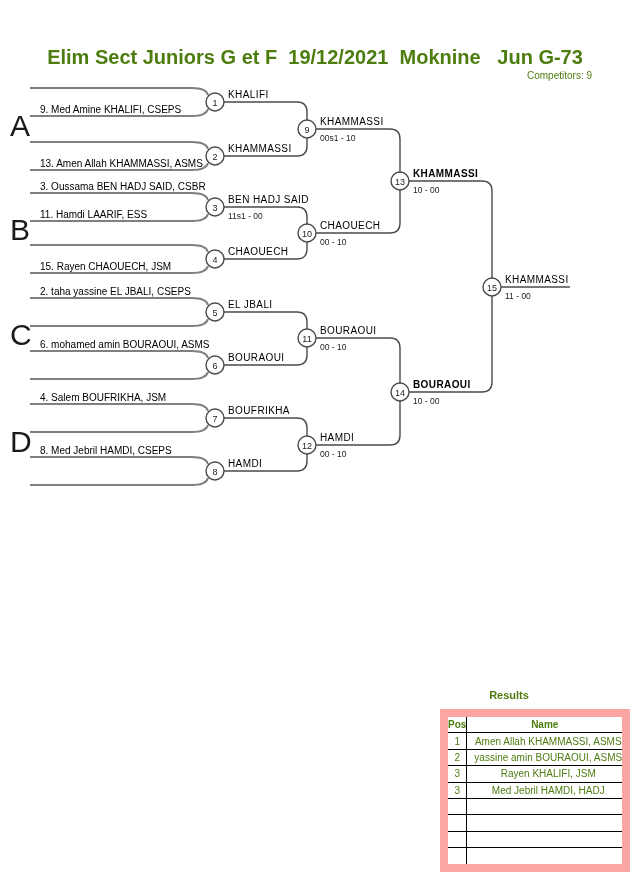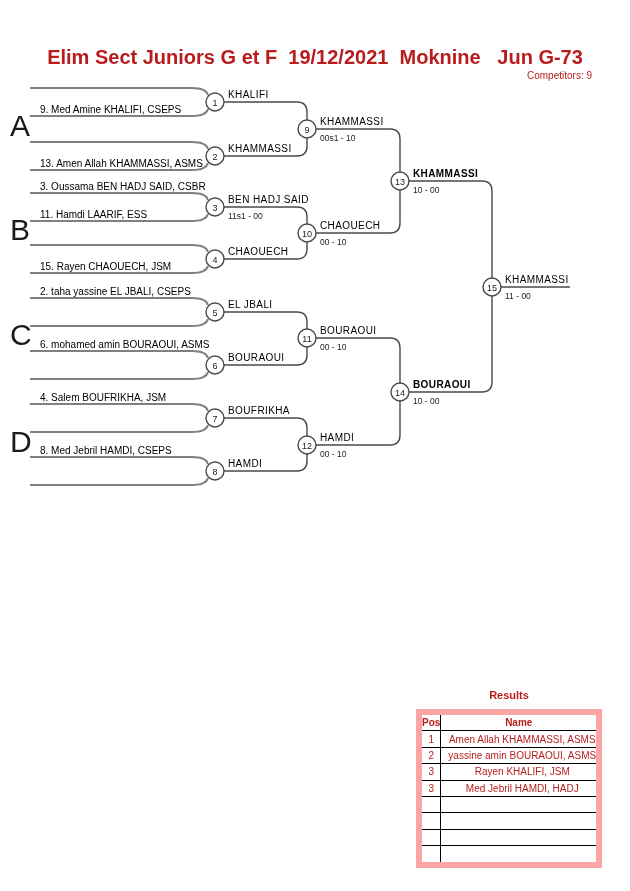--- a/index.html
+++ b/index.html
@@ -1,34 +1,34 @@
 <!DOCTYPE html>
 <html><head>
 <meta charset="utf-8">
 <style>
   html,body{margin:0;padding:0;background:#fff;}
   #page{position:relative;width:630px;height:891px;background:#ffffff;overflow:hidden;
-        font-family:"Liberation Sans",sans-serif;color:#b91c1c;}
+        font-family:"Liberation Sans",sans-serif;color:#4d7c0f;}
   #title{position:absolute;left:0;top:46px;width:630px;text-align:center;
          font-size:20px;font-weight:bold;white-space:pre;letter-spacing:0px;}
   #competitors{position:absolute;right:38px;top:70px;font-size:10px;margin-left:48px;}
   svg{position:absolute;left:0;top:0;}
   svg text{font-family:"Liberation Sans",sans-serif;fill:#000;}
   .slot-line{stroke:#808080;stroke-width:2;fill:none;}
   .win-line{stroke:#4a4a4a;stroke-width:1.4;fill:none;}
   .mcircle{fill:#ffffff;stroke:#4a4a4a;stroke-width:1.4;}
   .mnum{font-size:9px;text-anchor:middle;fill:#222;}
   .pname{font-size:10px;}
   .wname{font-size:10px;letter-spacing:0.4px;}
   .wname.b{font-weight:bold;}
   .score{font-size:8.5px;fill:#222;}
   .sect{font-size:30px;fill:#1a1a1a;}
   #results-wrap{position:absolute;left:416px;top:689px;width:186px;}
   #results-title{text-align:center;font-size:11px;font-weight:bold;margin-bottom:8px;}
-  table{border-collapse:collapse;table-layout:fixed;border:6px solid #fca5a5;}
+  table{border-collapse:collapse;table-layout:fixed;border:8px solid #fca5a5;margin-left:24px;}
   th,td{border:1px solid #000;font-size:10px;height:15.4px;padding:0 0 0 0;
         white-space:nowrap;overflow:visible;}
   th{font-weight:bold;text-align:center;}
   td.pos{width:36px;text-align:center;}
   td.name,th.name{width:146px;}
   td.name{text-align:center;padding-left:7px;}
 </style>
 </head>
 <body>
 

